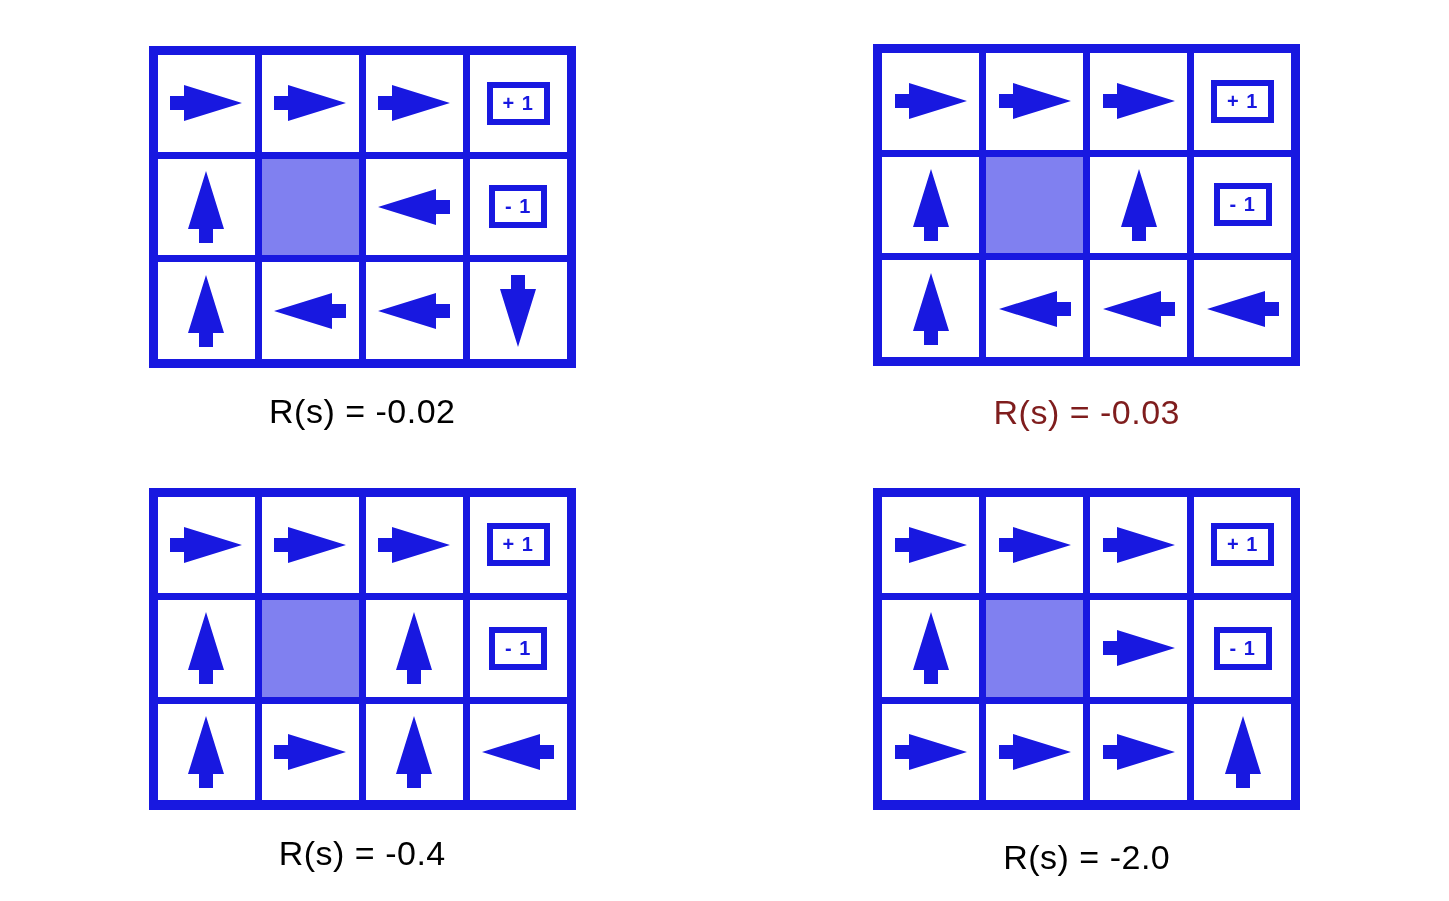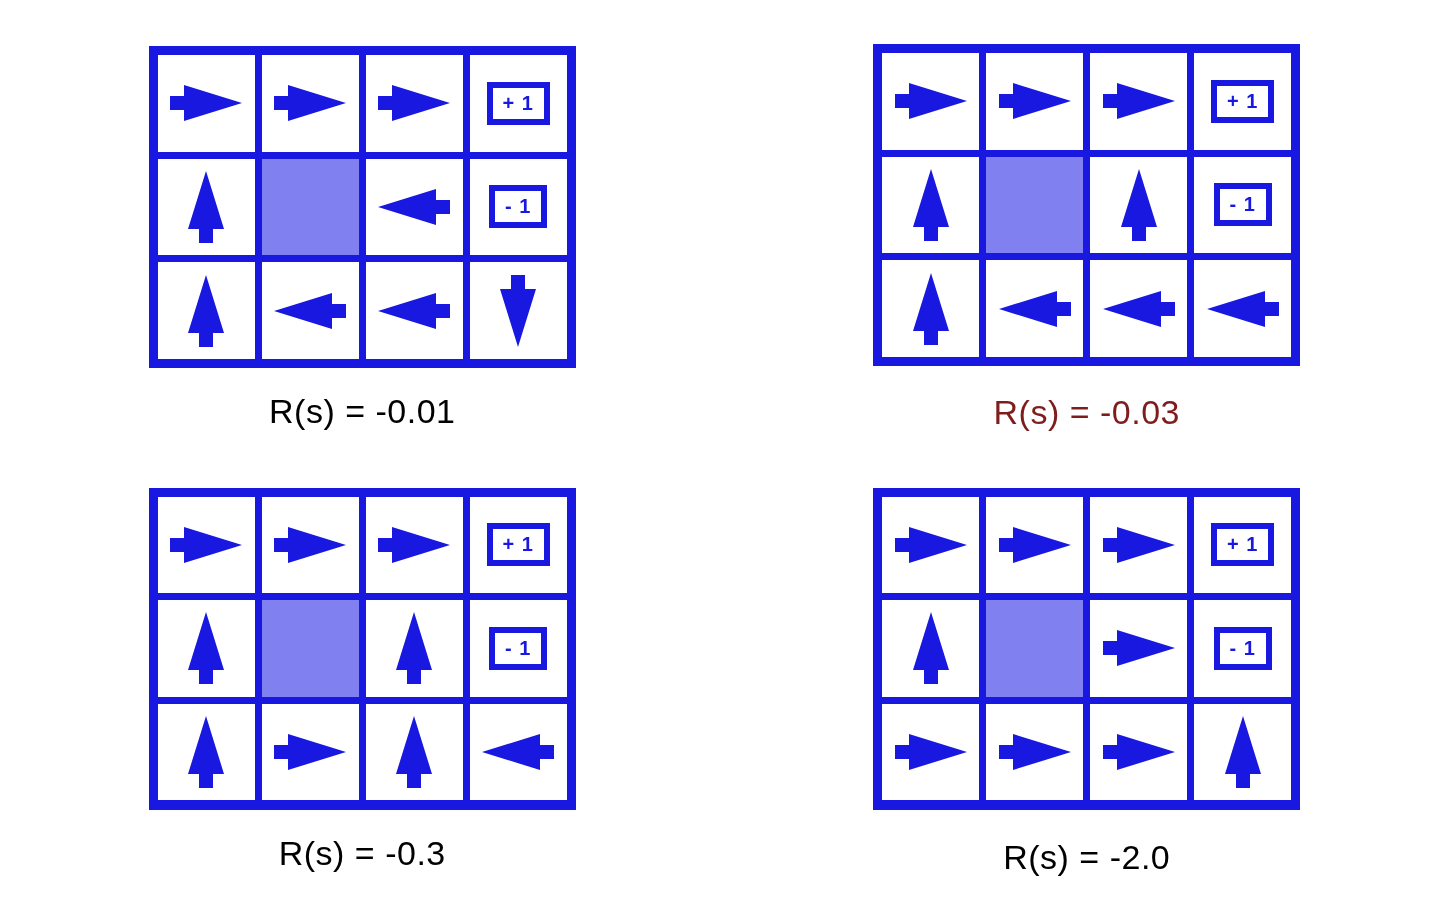--- a/index.html
+++ b/index.html
@@ -175,21 +175,21 @@
         <div class="cell" style="--line: #1818e0;">
           <span class="arrow down">
             <svg viewBox="0 0 42 72" xmlns="http://www.w3.org/2000/svg">
               <g transform="translate(21 36) rotate(-90) translate(-36 -21)">
                 <path d="M0,14 L14,14 L14,3 L72,21 L14,39 L14,28 L0,28 Z"></path>
               </g>
             </svg>
           </span>
         </div>
       </div>
-      <div class="caption" style="color: rgb(0, 0, 0);">R(s) = -0.01</div>
+      <div class="caption" style="color: rgb(0, 0, 0);">R(s) = -0.02</div>
     </div>
     <div class="panel p1">
       <div class="grid-wrap" style="--line: #1818e0; --wall: #8080f0;">
         <div class="cell" style="--line: #1818e0;">
           <span class="arrow right">
             <svg viewBox="0 0 72 42" xmlns="http://www.w3.org/2000/svg">
               <path d="M0,14 L14,14 L14,3 L72,21 L14,39 L14,28 L0,28 Z"></path>
             </svg>
           </span>
         </div>
@@ -339,21 +339,21 @@
           </span>
         </div>
         <div class="cell" style="--line: #1818e0;">
           <span class="arrow left">
             <svg viewBox="0 0 72 42" xmlns="http://www.w3.org/2000/svg">
               <path d="M0,14 L14,14 L14,3 L72,21 L14,39 L14,28 L0,28 Z"></path>
             </svg>
           </span>
         </div>
       </div>
-      <div class="caption" style="color: rgb(0, 0, 0);">R(s) = -0.3</div>
+      <div class="caption" style="color: rgb(0, 0, 0);">R(s) = -0.4</div>
     </div>
     <div class="panel p3">
       <div class="grid-wrap" style="--line: #1818e0; --wall: #8080f0;">
         <div class="cell" style="--line: #1818e0;">
           <span class="arrow right">
             <svg viewBox="0 0 72 42" xmlns="http://www.w3.org/2000/svg">
               <path d="M0,14 L14,14 L14,3 L72,21 L14,39 L14,28 L0,28 Z"></path>
             </svg>
           </span>
         </div>

